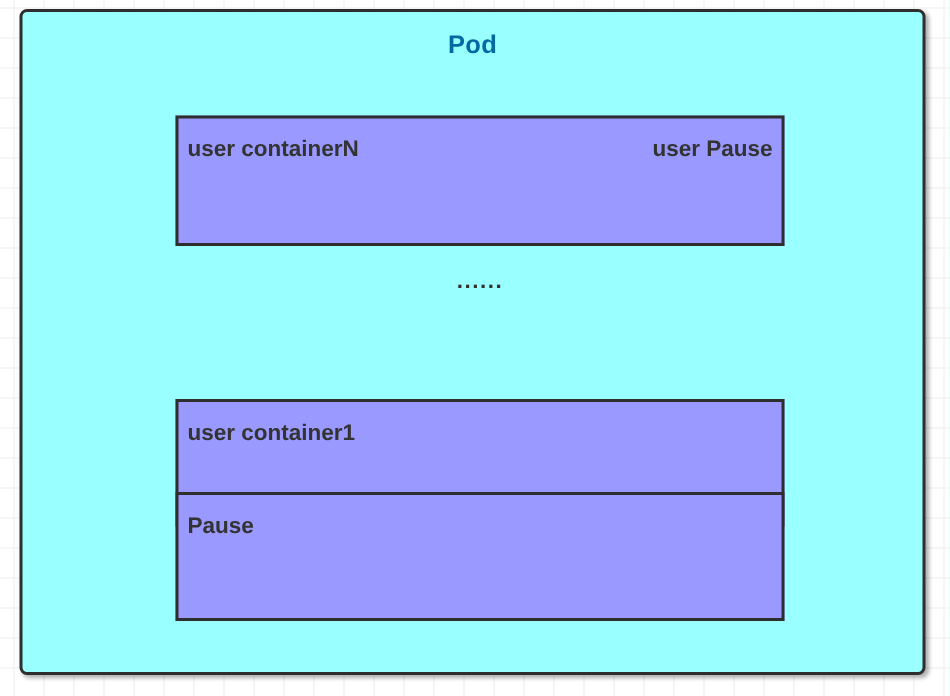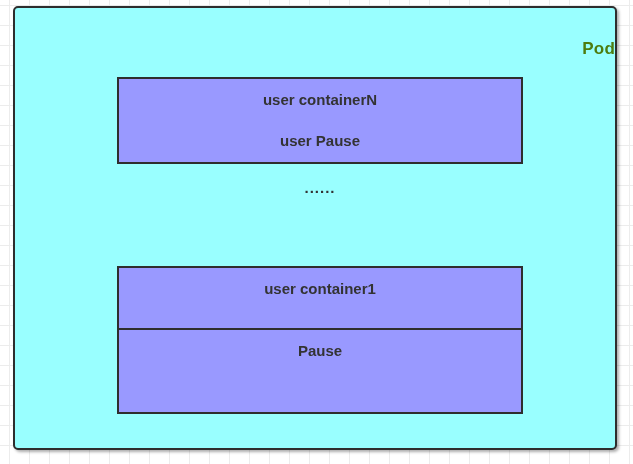--- a/index.html
+++ b/index.html
@@ -33,37 +33,37 @@
     height: 444px;
     box-sizing: border-box;
     background: #99ffff;
     border: 2.5px solid #2e2e2e;
     border-radius: 5px;
     box-shadow: 2px 2px 3px rgba(0, 0, 0, 0.32);
   }
   .pod-title {
     position: absolute;
     left: 0;
-    top: 31px;
+    top: 12px;
     width: 100%;
-    text-align: right;
+    text-align: center;
     font-size: 17px;
     font-weight: 700;
-    color: #4d7c0f;
+    color: #0369a1;
     letter-spacing: 0.2px;
   }
   .container-box {
     position: absolute;
     left: 102px;
     width: 406px;
     box-sizing: border-box;
     background: #9999ff;
     border: 2px solid #2e2e2e;
     display: flex;
-    flex-direction: column;
+    flex-direction: row;
     justify-content: space-between;
     padding: 12px 6px;
   }
   .container-box .line {
     text-align: center;
     font-size: 15px;
     font-weight: 700;
     color: #333333;
     line-height: 18px;
     white-space: nowrap;

